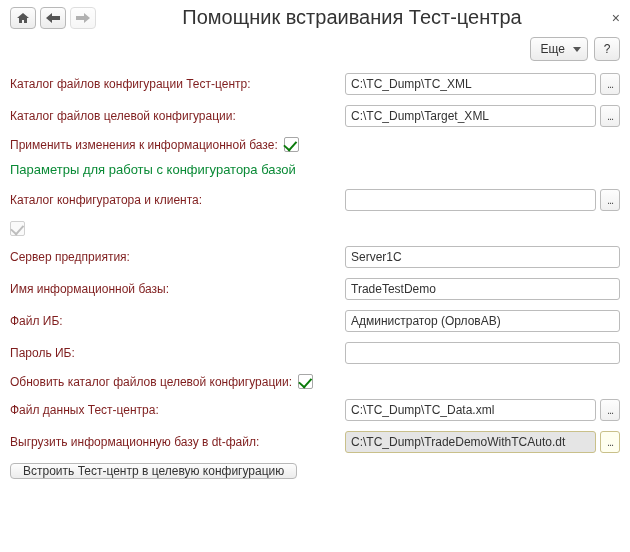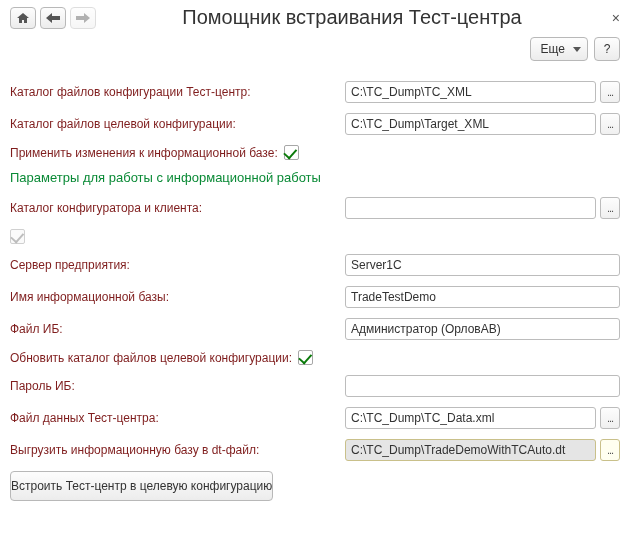--- a/index.html
+++ b/index.html
@@ -43,21 +43,21 @@
     color: #555;
     cursor: pointer;
     text-align: right;
   }
 
   .toolbar {
     display: flex;
     justify-content: flex-end;
     align-items: center;
     gap: 6px;
-    margin-bottom: 20px;
+    margin-bottom: 12px;
   }
   .btn {
     display: inline-flex;
     align-items: center;
     justify-content: center;
     height: 24px;
     padding: 0 10px;
     border: 1px solid #b8b8b8;
     border-radius: 4px;
     background: linear-gradient(#fdfdfd, #ececec);
@@ -138,22 +138,22 @@
 
   .section-heading {
     color: #0a8a36;
     font-size: 13px;
     margin: 4px 0 12px 0;
   }
 
   .bottom-btn {
     display:inline-flex;
     align-items:center;
-    height:30px;
-    padding: 0 0;
+    height:16px;
+    padding: 0 12px;
     border:1px solid #b8b8b8;
     border-radius:4px;
     background:linear-gradient(#fdfdfd,#ececec);
     cursor:pointer;
     font-size:12px;
   }
 </style>
 </head>
 <body>
 
@@ -205,21 +205,21 @@
     </div>
   </div>
 
   <div class="row">
     <div class="label" style="width:auto;">Применить изменения к информационной базе:</div>
     <div class="field" style="flex:0;">
       <span class="checkbox checked"></span>
     </div>
   </div>
 
-  <div class="section-heading">Параметры для работы с информационной работы</div>
+  <div class="section-heading">Параметры для работы с конфигуратора базой</div>
 
   <div class="row">
     <div class="label">Каталог конфигуратора и клиента:</div>
     <div class="field">
       <input class="text-input" value="" style="">
       <div class="picker-btn">...</div>
     </div>
   </div>
 
   <div class="row">
@@ -239,38 +239,38 @@
     <div class="label">Имя информационной базы:</div>
     <div class="field">
       <input class="text-input" value="TradeTestDemo" style="">
     </div>
   </div>
 
   <div class="row">
     <div class="label">Файл ИБ:</div>
     <div class="field">
       <input class="text-input" value="Администратор (ОрловАВ)" style="">
+    </div>
+  </div>
+
+  <div class="row">
+    <div class="label">Пароль ИБ:</div>
+    <div class="field">
+      <input class="text-input" type="password" value="" style="">
     </div>
   </div>
 
   <div class="row">
     <div class="label" style="width:auto;">Обновить каталог файлов целевой конфигурации:</div>
     <div class="field" style="flex:0;">
       <span class="checkbox checked"></span>
     </div>
   </div>
 
   <div class="row">
-    <div class="label">Пароль ИБ:</div>
-    <div class="field">
-      <input class="text-input" type="password" value="" style="">
-    </div>
-  </div>
-
-  <div class="row">
     <div class="label">Файл данных Тест-центра:</div>
     <div class="field">
       <input class="text-input" value="C:\TC_Dump\TC_Data.xml" style="">
       <div class="picker-btn">...</div>
     </div>
   </div>
 
   <div class="row">
     <div class="label">Выгрузить информационную базу в dt-файл:</div>
     <div class="field">

